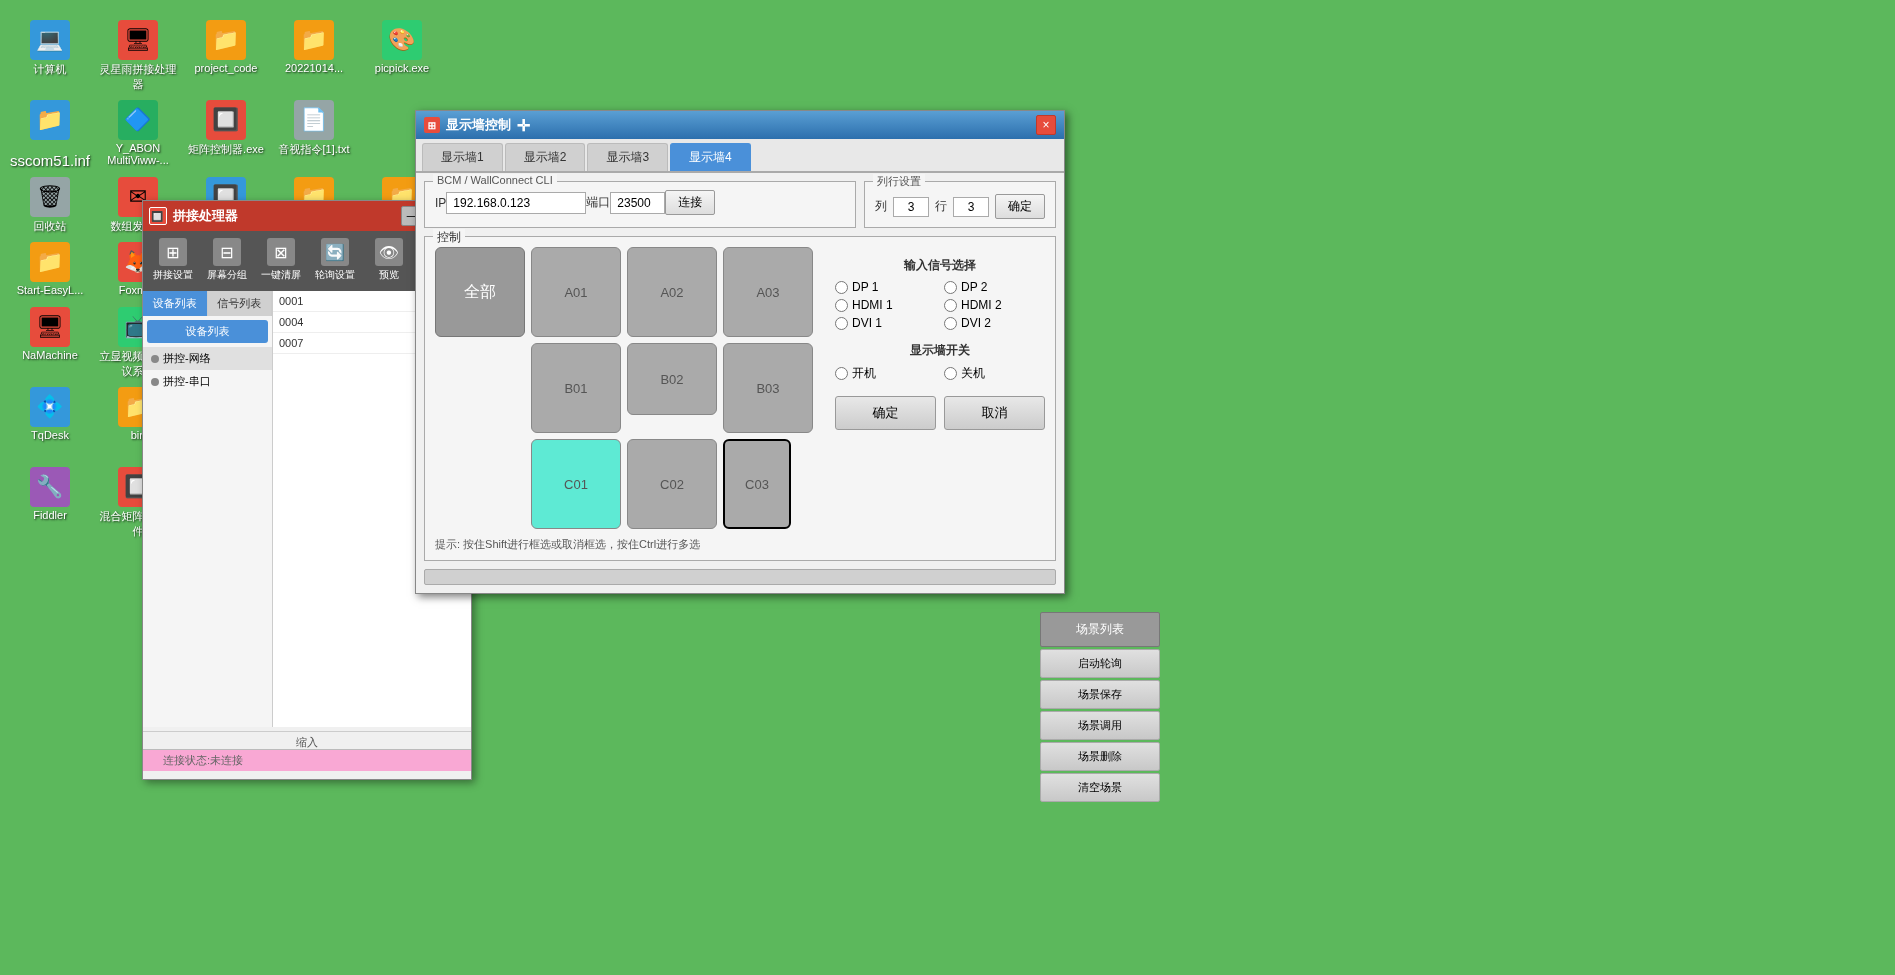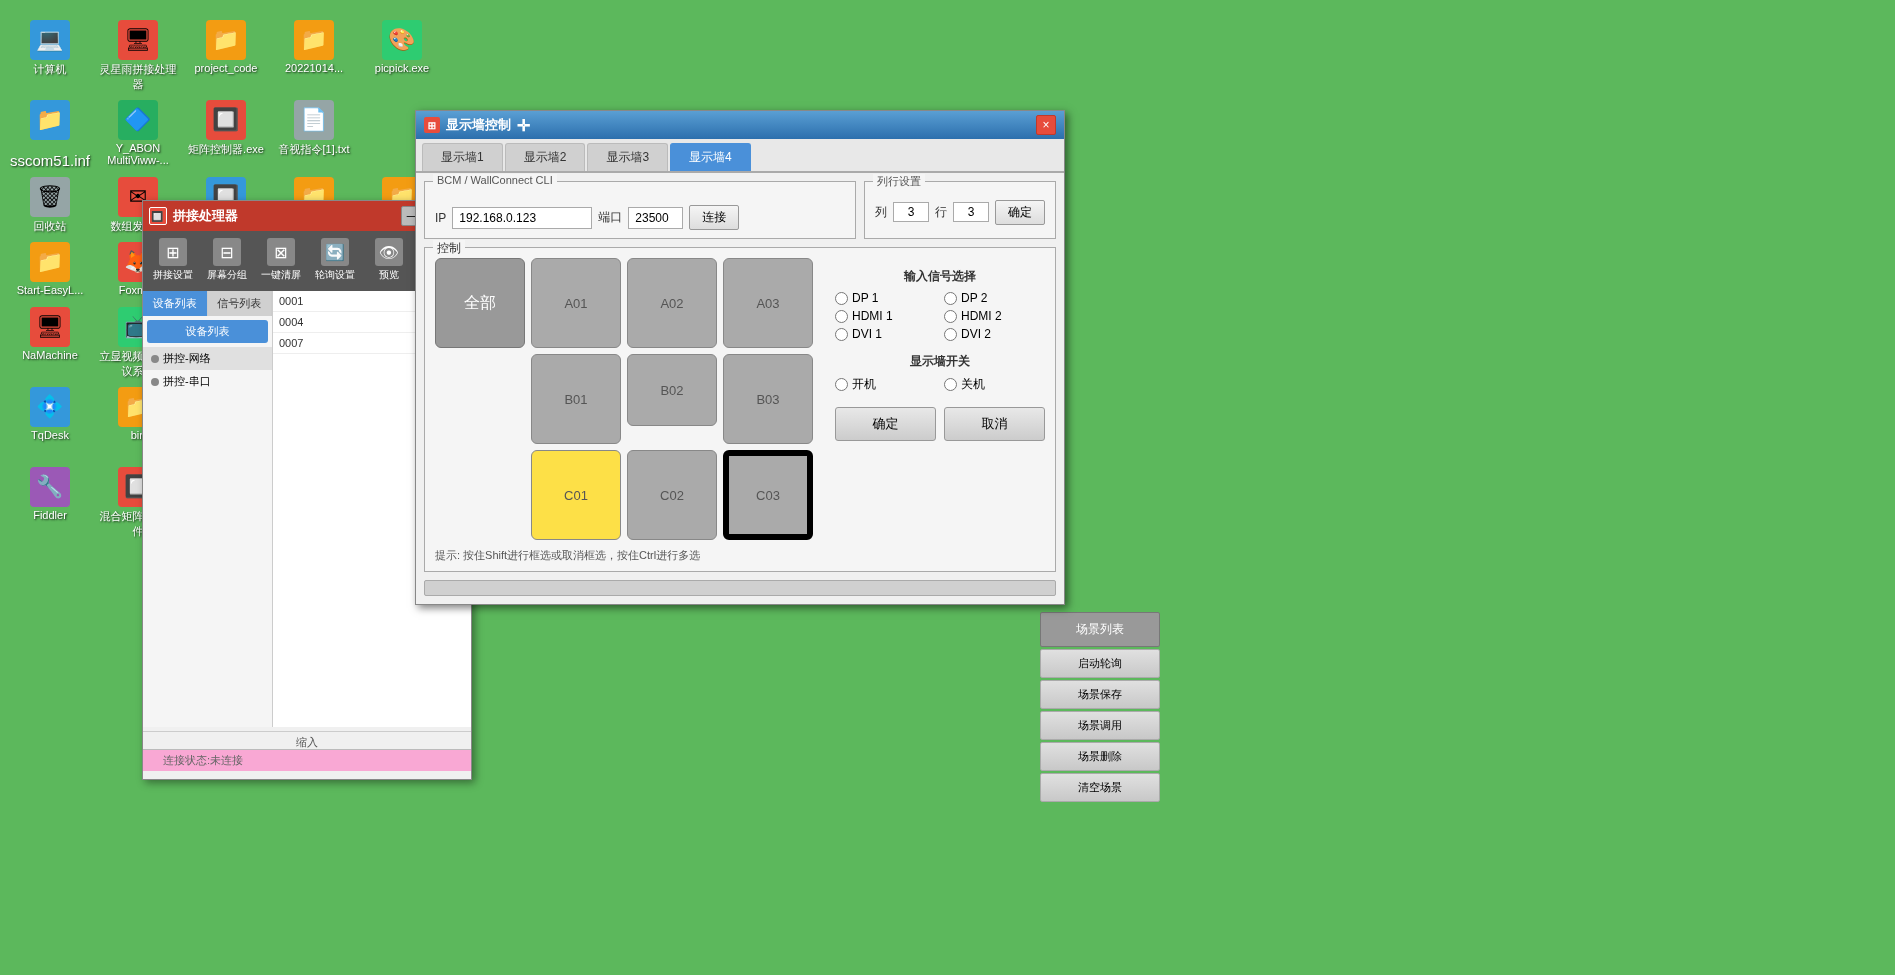--- a/index.html
+++ b/index.html
@@ -255,21 +255,21 @@
     <div style="padding:5px 18px;border:1px solid #bbb;border-bottom:none;background:#d0d0d0;cursor:pointer;font-size:12px;color:#333;margin-right:2px;border-radius:3px 3px 0 0;">显示墙3</div>
     <div style="padding:5px 18px;border:1px solid #4a90d9;border-bottom:none;background:#4a90d9;cursor:pointer;font-size:12px;color:white;margin-right:2px;border-radius:3px 3px 0 0;">显示墙4</div>
   </div>
 
   <div style="padding:8px;background:#f0f0f0;">
 
     <div style="display:flex;gap:8px;margin-bottom:8px;">
 
       <div style="flex:1;border:1px solid #aaa;padding:8px 10px 8px 10px;background:#f5f5f5;position:relative;">
         <span style="position:absolute;top:-8px;left:8px;background:#f5f5f5;padding:0 4px;font-size:11px;color:#555;">BCM / WallConnect CLI</span>
-        <div style="display:flex;align-items:center;gap:6px;margin-top:15px;">
+        <div style="display:flex;align-items:center;margin-top:0;">
           <span style="font-size:12px;color:#333;">IP</span>
           <input type="text" style="border: 1px solid rgb(170, 170, 170); padding: 3px 6px; font-size: 12px; background: white; width: 140px;" value="192.168.0.123">
           <span style="font-size:12px;color:#333;">端口</span>
           <input type="text" style="border: 1px solid rgb(170, 170, 170); padding: 3px 6px; font-size: 12px; background: white; width: 55px;" value="23500">
           <button style="padding:3px 12px;background:linear-gradient(to bottom,#f5f5f5,#ddd);border:1px solid #999;cursor:pointer;font-size:12px;border-radius:2px;">连接</button>
         </div>
       </div>
 
       <div style="border:1px solid #aaa;padding:8px 10px;background:#f5f5f5;position:relative;display:flex;align-items:center;gap:6px;">
         <span style="position:absolute;top:-8px;left:8px;background:#f5f5f5;padding:0 4px;font-size:11px;color:#555;">列行设置</span>
@@ -294,23 +294,23 @@
             <button style="width:90px;height:90px;background:#aaa;border:1px solid #888;border-radius:6px;font-size:13px;color:#555;cursor:pointer;">A03</button>
           </div>
 
           <div style="display:flex;gap:6px;margin-bottom:6px;margin-left:96px;">
             <button style="width:90px;height:90px;background:#aaa;border:1px solid #888;border-radius:6px;font-size:13px;color:#555;cursor:pointer;">B01</button>
             <button style="width:90px;height:72px;background:#aaa;border:1px solid #888;border-radius:6px;font-size:13px;color:#555;cursor:pointer;">B02</button>
             <button style="width:90px;height:90px;background:#aaa;border:1px solid #888;border-radius:6px;font-size:13px;color:#555;cursor:pointer;">B03</button>
           </div>
 
           <div style="display:flex;gap:6px;margin-left:96px;">
-            <button style="width:90px;height:90px;background:#fde047;border:1px solid #888;border-radius:6px;font-size:13px;color:#555;cursor:pointer;">C01</button>
+            <button style="width:90px;height:90px;background:#5eead4;border:1px solid #888;border-radius:6px;font-size:13px;color:#555;cursor:pointer;">C01</button>
             <button style="width:90px;height:90px;background:#aaa;border:1px solid #888;border-radius:6px;font-size:13px;color:#555;cursor:pointer;">C02</button>
-            <button style="width:90px;height:90px;background:#aaa;border:6px solid #000000;border-radius:6px;font-size:13px;color:#555;cursor:pointer;">C03</button>
+            <button style="width:68px;height:90px;background:#aaa;border:2px solid #000000;border-radius:6px;font-size:13px;color:#555;cursor:pointer;">C03</button>
           </div>
         </div>
 
         <div style="width:210px;display:flex;flex-direction:column;gap:6px;padding-top:10px;">
           <div style="font-size:12px;color:#333;font-weight:bold;text-align:center;">输入信号选择</div>
           <div style="display:grid;grid-template-columns:1fr 1fr;gap:4px 8px;">
             <label style="display:flex;align-items:center;gap:4px;font-size:12px;cursor:pointer;">
                 <input type="radio" name="signal" style=""> 
                 <span>DP 1</span>
               </label>

